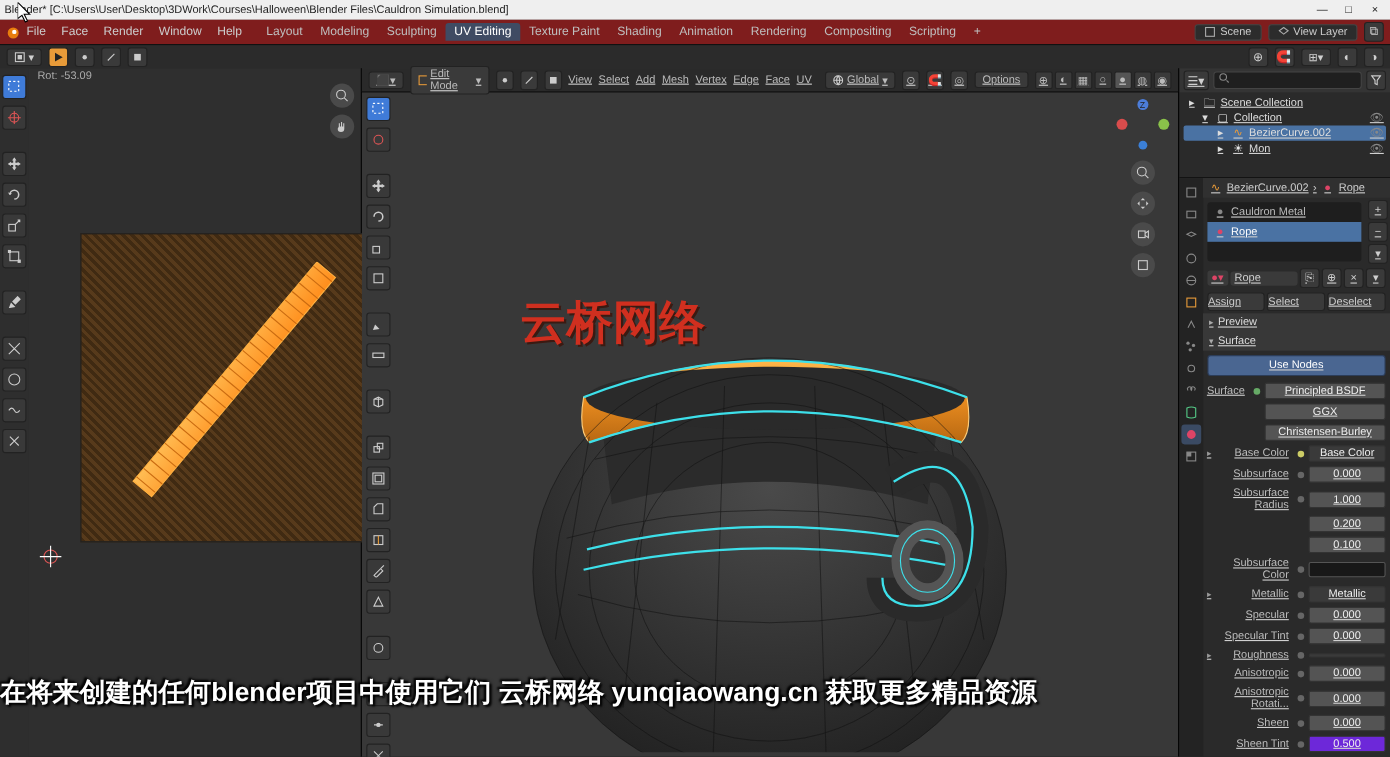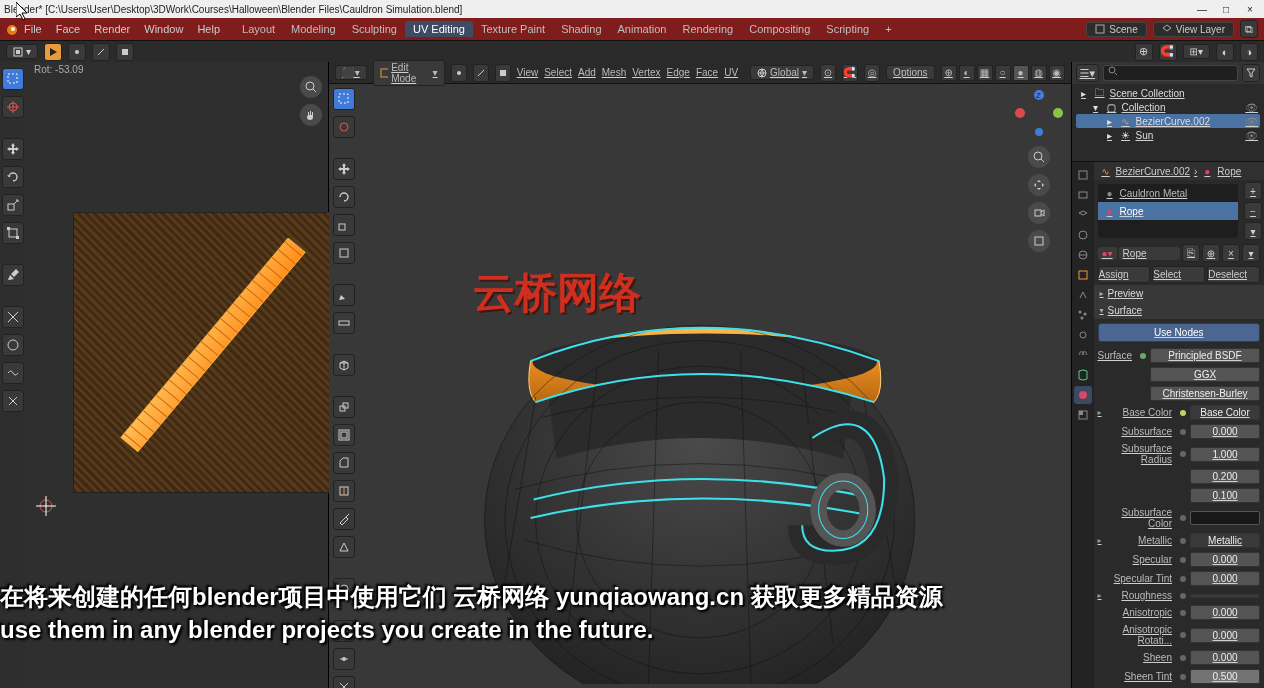--- a/index.html
+++ b/index.html
@@ -170,21 +170,21 @@
   .panel-hdr { background:#383838; padding:3px 6px; color:#ddd; display:flex; align-items:center; gap:4px;}
   .panel-hdr::before { content:"▾"; font-size:8px; color:#aaa;}
   .panel-hdr.closed::before { content:"▸";}
   .usebtn { background:#4a6691; border:1px solid #2c3d59; padding:3px; text-align:center; margin:4px; border-radius:3px; color:#fff;}
   .prop-row { display:flex; align-items:center; padding:2px 4px; gap:4px;}
   .prop-row .lbl { flex:1; text-align:right; color:#bbb; padding-right:4px;}
   .prop-row .val { width:70px; background:#545454; border:1px solid #333; border-radius:2px; text-align:center; padding:1px 2px; color:#eee;}
   .prop-row .dot { width:6px; height:6px; border-radius:50%; background:#666; }
   .prop-row .val.wide { width:110px; }
   .prop-row .swatch { width:70px; height:14px; background:#181818; border:1px solid #555; border-radius:2px;}
-  .prop-row .val.blue { background:#737373; }
+  .prop-row .val.blue { background:#6d28d9; }
   .prop-row .chev { width:8px; color:#999; font-size:8px;}
 
   
   .subtitle-overlay {
     position:absolute; left:0; right:0; bottom:42px; text-align:left;
     color:#fff; font-size:24px; font-weight:700;
     text-shadow: 0 0 4px #000, 2px 2px 2px #000, -2px -2px 2px #000;
     pointer-events:none; line-height:1.35; z-index:900;margin-top:43px;
   }
   .watermark {
@@ -708,21 +708,21 @@
         </div>
         <div class="tree-row selected" style="padding-left:28px;">
           <span class="icn">▸</span>
           <span class="icn" style="color:#e89b39;">∿</span>
           <span>BezierCurve.002</span>
           <span class="eye">👁</span>
         </div>
         <div class="tree-row" style="padding-left:28px;">
           <span class="icn">▸</span>
           <span class="icn" style="color:#e8e8e8;">☀</span>
-          <span>Sun</span>
+          <span>Mon</span>
           <span class="eye">👁</span>
         </div>
       </div>
     </div>
 
     <div class="properties">
       <div class="prop-tabs">
         <div class="prop-tab">
             <svg width="12" height="12">
               <rect x="2" y="2" width="8" height="8" fill="none" stroke="#888"></rect>
@@ -948,14 +948,13 @@
 
       </div>
     </div>
   </div>
 </div>
 
 <div class="watermark">云桥网络</div>
 
 <div class="subtitle-overlay">
   <div style="font-family:'Microsoft YaHei','SimHei',sans-serif;">在将来创建的任何blender项目中使用它们   云桥网络 yunqiaowang.cn  获取更多精品资源</div>
-  <div>use them in any blender projects you create in the future.</div>
 </div>
 
 </body></html>

